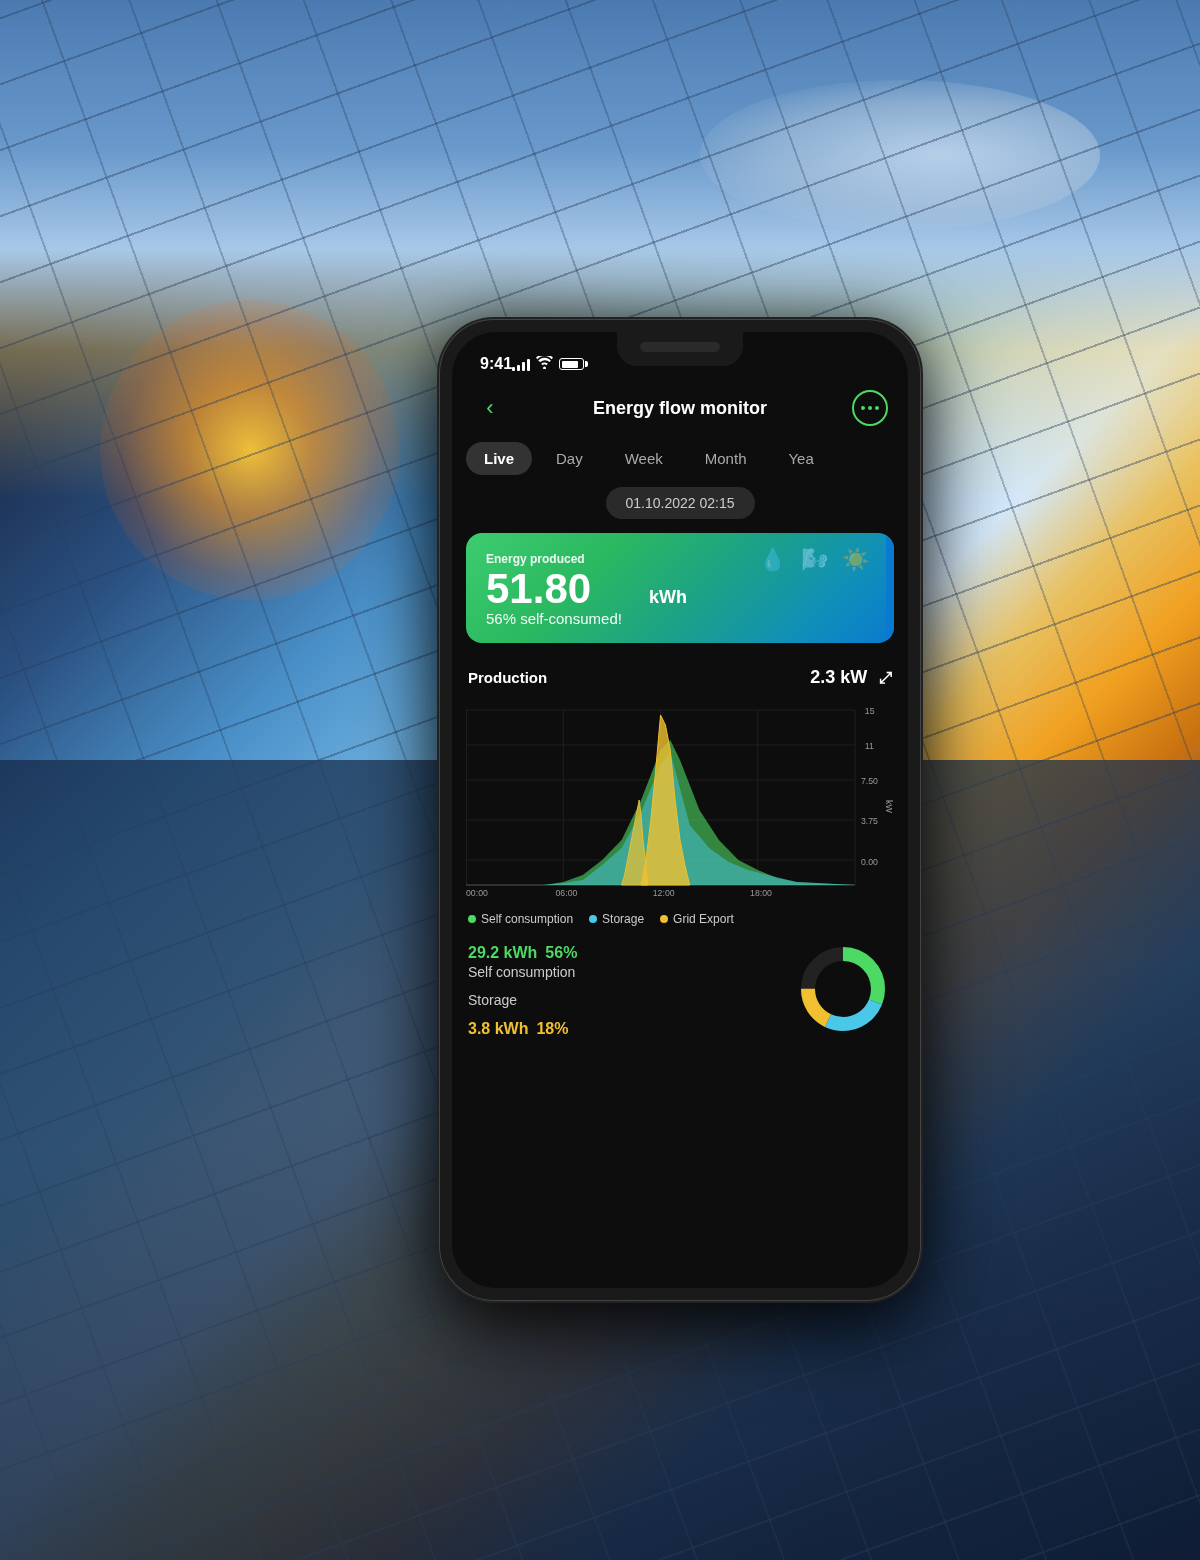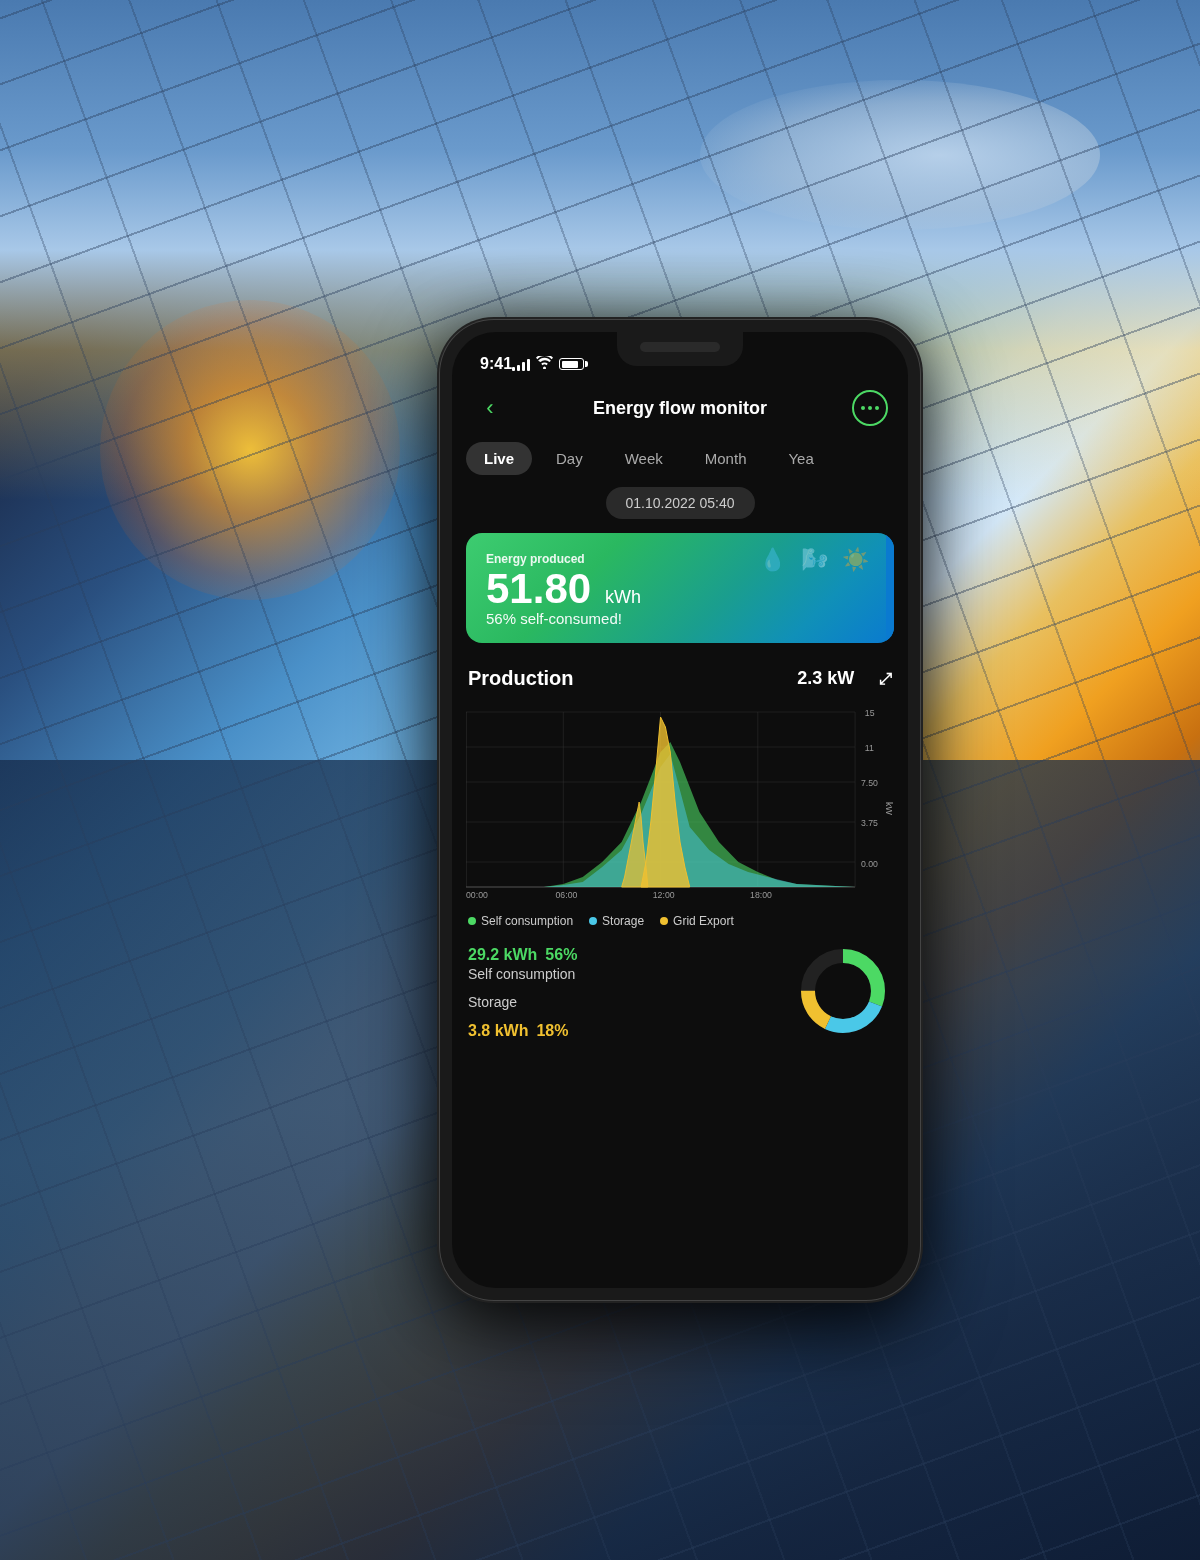--- a/index.html
+++ b/index.html
@@ -331,22 +331,23 @@
 
     .energy-value {
       font-size: 42px;
       font-weight: 800;
       color: white;
       line-height: 1;
     }
 
     .energy-unit {
       font-size: 18px;
-      font-weight: 400;
-      color: white;
+      font-weight: 700;
+      color: white;
+      margin-left: 44px;
     }
 
     .energy-icons {
       position: absolute;
       right: 24px;
       top: 14px;
       display: flex;
       gap: 14px;
       opacity: 0.4;
       font-size: 22px;
@@ -360,31 +361,31 @@
 
     .section-header {
       display: flex;
       align-items: center;
       justify-content: space-between;
       padding: 8px 16px 4px;
     }
 
     .section-title {
       color: white;
-      font-size: 20px;
+      font-size: 15px;
       font-weight: 800;
     }
 
     .section-value {
       color: white;
       font-size: 18px;
       font-weight: 700;
       display: flex;
       align-items: center;
-      gap: 25px;
+      gap: 12px;
     }
 
     .expand-icon {
       color: white;
       font-size: 16px;
     }
 
     .chart-container {
       margin: 8px 14px 8px;
       background: transparent;
@@ -515,21 +516,21 @@
       </div>
 
       <div class="tab-bar">
         <div class="tab-item active">Live</div>
         <div class="tab-item">Day</div>
         <div class="tab-item">Week</div>
         <div class="tab-item">Month</div>
         <div class="tab-item">Yea</div>
       </div>
 
-      <div class="date-pill">01.10.2022 05:40</div>
+      <div class="date-pill">01.10.2022 02:15</div>
 
       <div class="energy-card">
         <div class="energy-card-side"></div>
         <div class="energy-icons">
           <span>💧</span>
           <span>🌬️</span>
           <span>☀️</span>
         </div>
         <div>
           <span style="font-size:12px;color:rgba(255,255,255,0.9);font-weight:700;">Energy produced</span>

